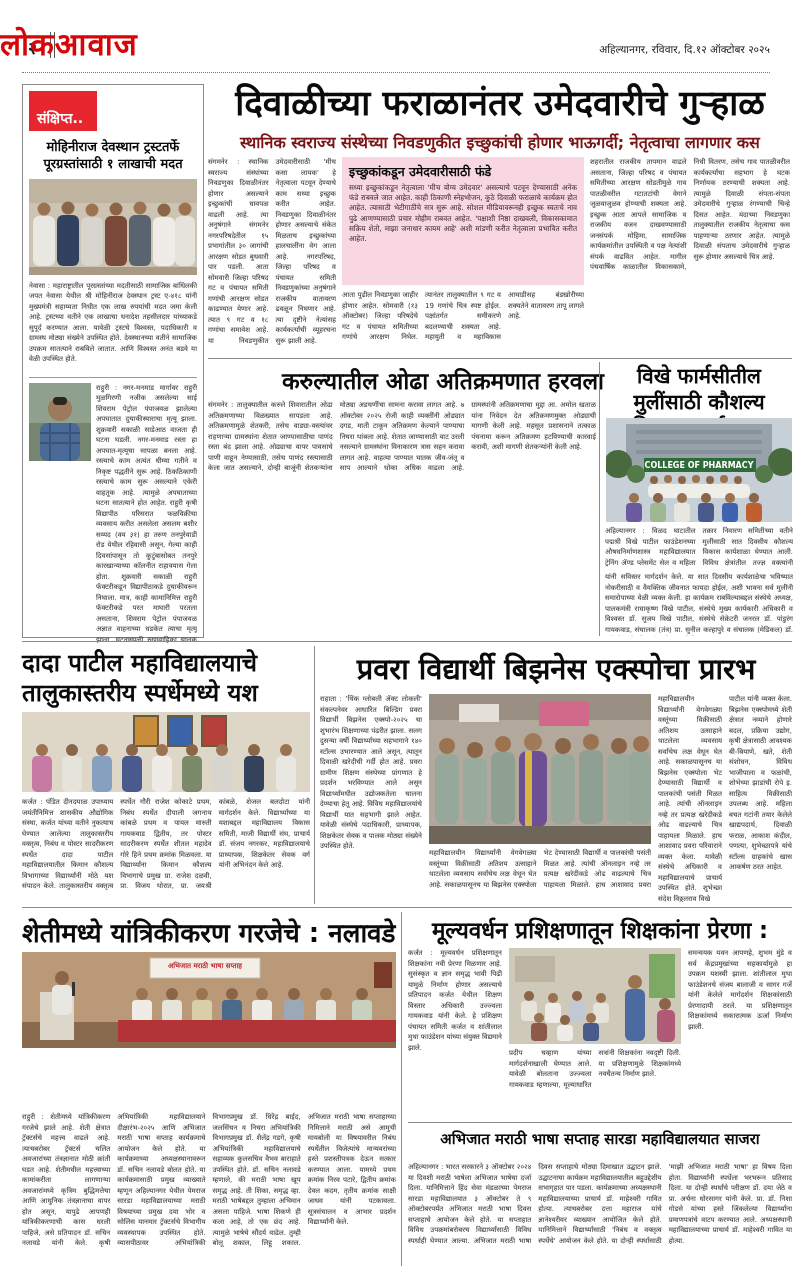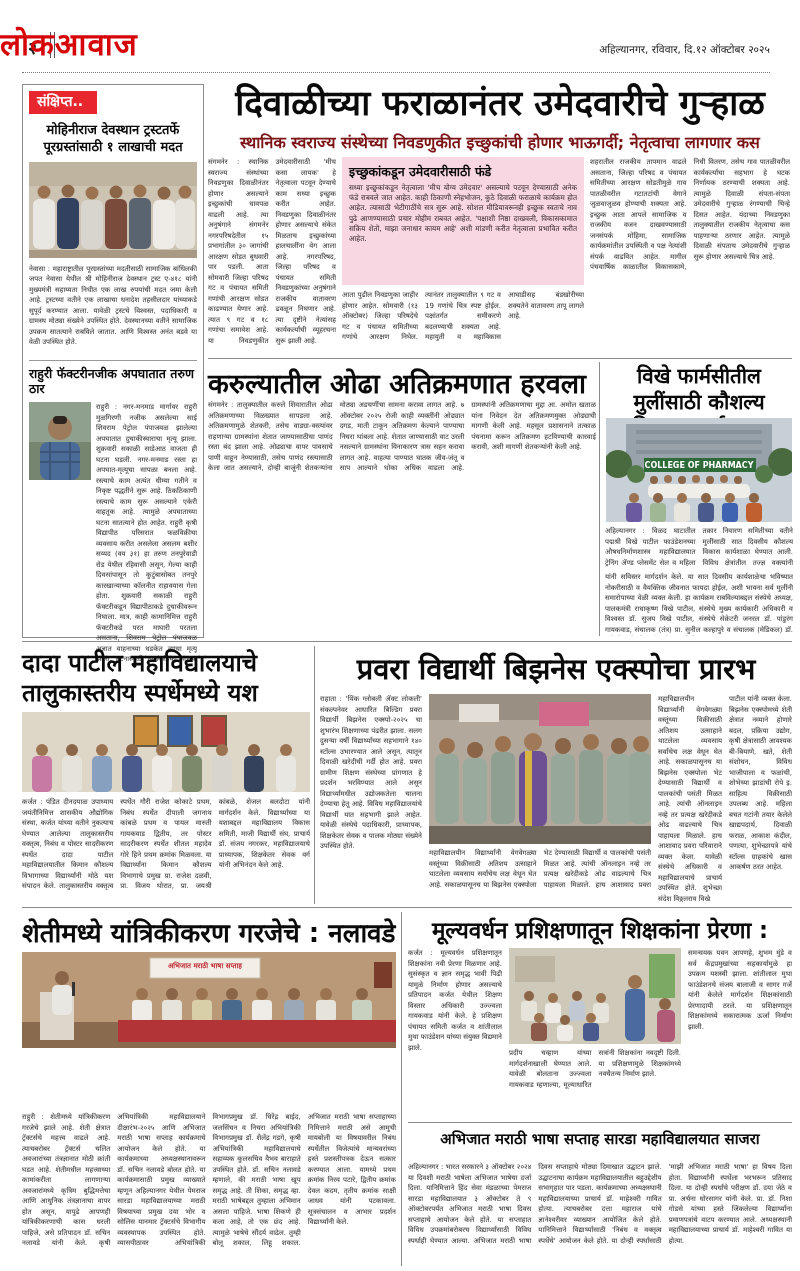--- a/index.html
+++ b/index.html
@@ -22,21 +22,21 @@
 
 
 #page-num { left:28px; top:36px; font-size:17px; font-weight:bold; }
 #page-num-bars { left:50px; top:32px; width:5px; height:26px; border-left:1.5px solid #555; border-right:1.5px solid #555; }
 #masthead { left:0; top:22px; width:800px; text-align:left; font-size:31px; font-weight:bold; color:#d60508; letter-spacing:1px; }
 #dateline { right:30px; top:42px; font-size:10.5px; color:#222; }
 #header-rule { left:22px; top:72px; width:748px; border-top:1.5px dotted #777; }
 
 
 #brief-box { left:22px; top:84px; width:182px; height:554px; border:1px solid #8a8a8a; padding:6px; }
-#brief-label { display:inline-block; background:#e8262d; color:#fff; font-weight:bold; font-size:14px; padding:0 14px 4px 8px; margin:0 0 8px 0; }
+#brief-label { display:inline-block; background:#e8262d; color:#fff; font-weight:bold; font-size:14px; padding:17px 14px 4px 8px; margin:0 0 8px 0; }
 #brief-headline { font-size:13px; line-height:1.3; text-align:center; margin-bottom:6px; }
 #brief-photo { width:168px; height:96px; margin:0 auto 6px auto; }
 #brief-body { height:90px; }
 #brief-divider { border-top:1px solid #999; margin:6px 0 5px 0; }
 #accident-headline { font-size:12.5px; line-height:1.25; margin-bottom:5px; }
 #accident-photo { float:left; width:62px; height:78px; margin:0 5px 2px 0; }
 #accident-body { height:262px; }
 
 
 #main-headline { left:208px; top:82px; width:584px; text-align:center; font-size:35px; line-height:1.2; }
@@ -45,21 +45,21 @@
 #main-col-left { width:128px; height:198px; }
 #main-mid { width:242px; }
 #highlight-box { width:242px; height:128px; background:#f9d7e2; padding:6px 7px; }
 #highlight-headline { font-size:12.5px; margin-bottom:3px; }
 #highlight-body { font-size:7.2px; line-height:1.42; text-align:justify; color:#30242a; height:98px; overflow:hidden; }
 #main-below-box { margin-top:5px; height:62px; }
 #main-col-right { width:200px; height:198px; }
 #main-rule { left:208px; top:358px; width:584px; }
 
 
-#karul-headline { left:208px; top:364px; width:388px; font-size:27px; text-align:left; }
+#karul-headline { left:216px; top:364px; width:388px; font-size:23px; text-align:right; }
 #karul-body { left:208px; top:400px; width:388px; height:234px; }
 #mid-vrule { left:599px; top:362px; height:274px; }
 
 
 #vikhe-headline { left:605px; top:364px; width:188px; font-size:20.5px; line-height:1.25; text-align:center; }
 #vikhe-photo { left:606px; top:418px; width:186px; height:104px; }
 #vikhe-body-top { left:605px; top:526px; width:188px; height:44px; }
 #vikhe-body-bottom { left:605px; top:572px; width:188px; height:64px; }
 
 #band1-rule { left:22px; top:641px; width:770px; }
@@ -135,21 +135,20 @@
             <rect x="100" y="36" width="22" height="51" rx="6" fill="#5a6470"></rect>
           <circle cx="135" cy="31" r="6.5" fill="#8a6547"></circle>
             <rect x="124" y="38" width="22" height="49" rx="6" fill="#efece7"></rect>
           <circle cx="156" cy="30" r="6.5" fill="#9c7350"></circle>
             <rect x="146" y="37" width="20" height="50" rx="6" fill="#e6e3da"></rect>
         </g>
       </svg>
     </div>
     <div id="brief-body" class="bt">नेवासा : महाराष्ट्रातील पूरग्रस्तांच्या मदतीसाठी सामाजिक बांधिलकी जपत नेवासा येथील श्री मोहिनीराज देवस्थान ट्रस्ट ए-४१८ यांनी मुख्यमंत्री सहाय्यता निधीत एक लाख रुपयांची मदत जमा केली आहे. ट्रस्टच्या वतीने एक लाखाचा धनादेश तहसीलदार यांच्याकडे सुपूर्द करण्यात आला. यावेळी ट्रस्टचे विश्वस्त, पदाधिकारी व ग्रामस्थ मोठ्या संख्येने उपस्थित होते. देवस्थानच्या वतीने सामाजिक उपक्रम सातत्याने राबविले जातात. आणि विश्वस्त अनंत बडवे या वेळी उपस्थित होते.</div>
     <div id="brief-divider"></div>
-    <div id="accident-headline" class="hl">राहुरी फॅक्टरीनजीक अपघातात तरुण ठार</div>
     <div id="accident-photo" class="photo">
       <svg viewBox="0 0 62 78">
         <rect width="62" height="78" fill="#8fa08f"></rect>
           <rect y="40" width="62" height="38" fill="#76856f"></rect>
         <circle cx="31" cy="26" r="12" fill="#9c7a5c"></circle>
           <rect x="24" y="14" width="14" height="8" rx="4" fill="#2c241e"></rect>
         <rect x="11" y="40" width="40" height="38" rx="8" fill="#4a6a97"></rect>
         <path d="M11 50h40M11 60h40M21 40v38M41 40v38" stroke="#3a5578" stroke-width="2" fill="none"></path>
       </svg>
     </div>

